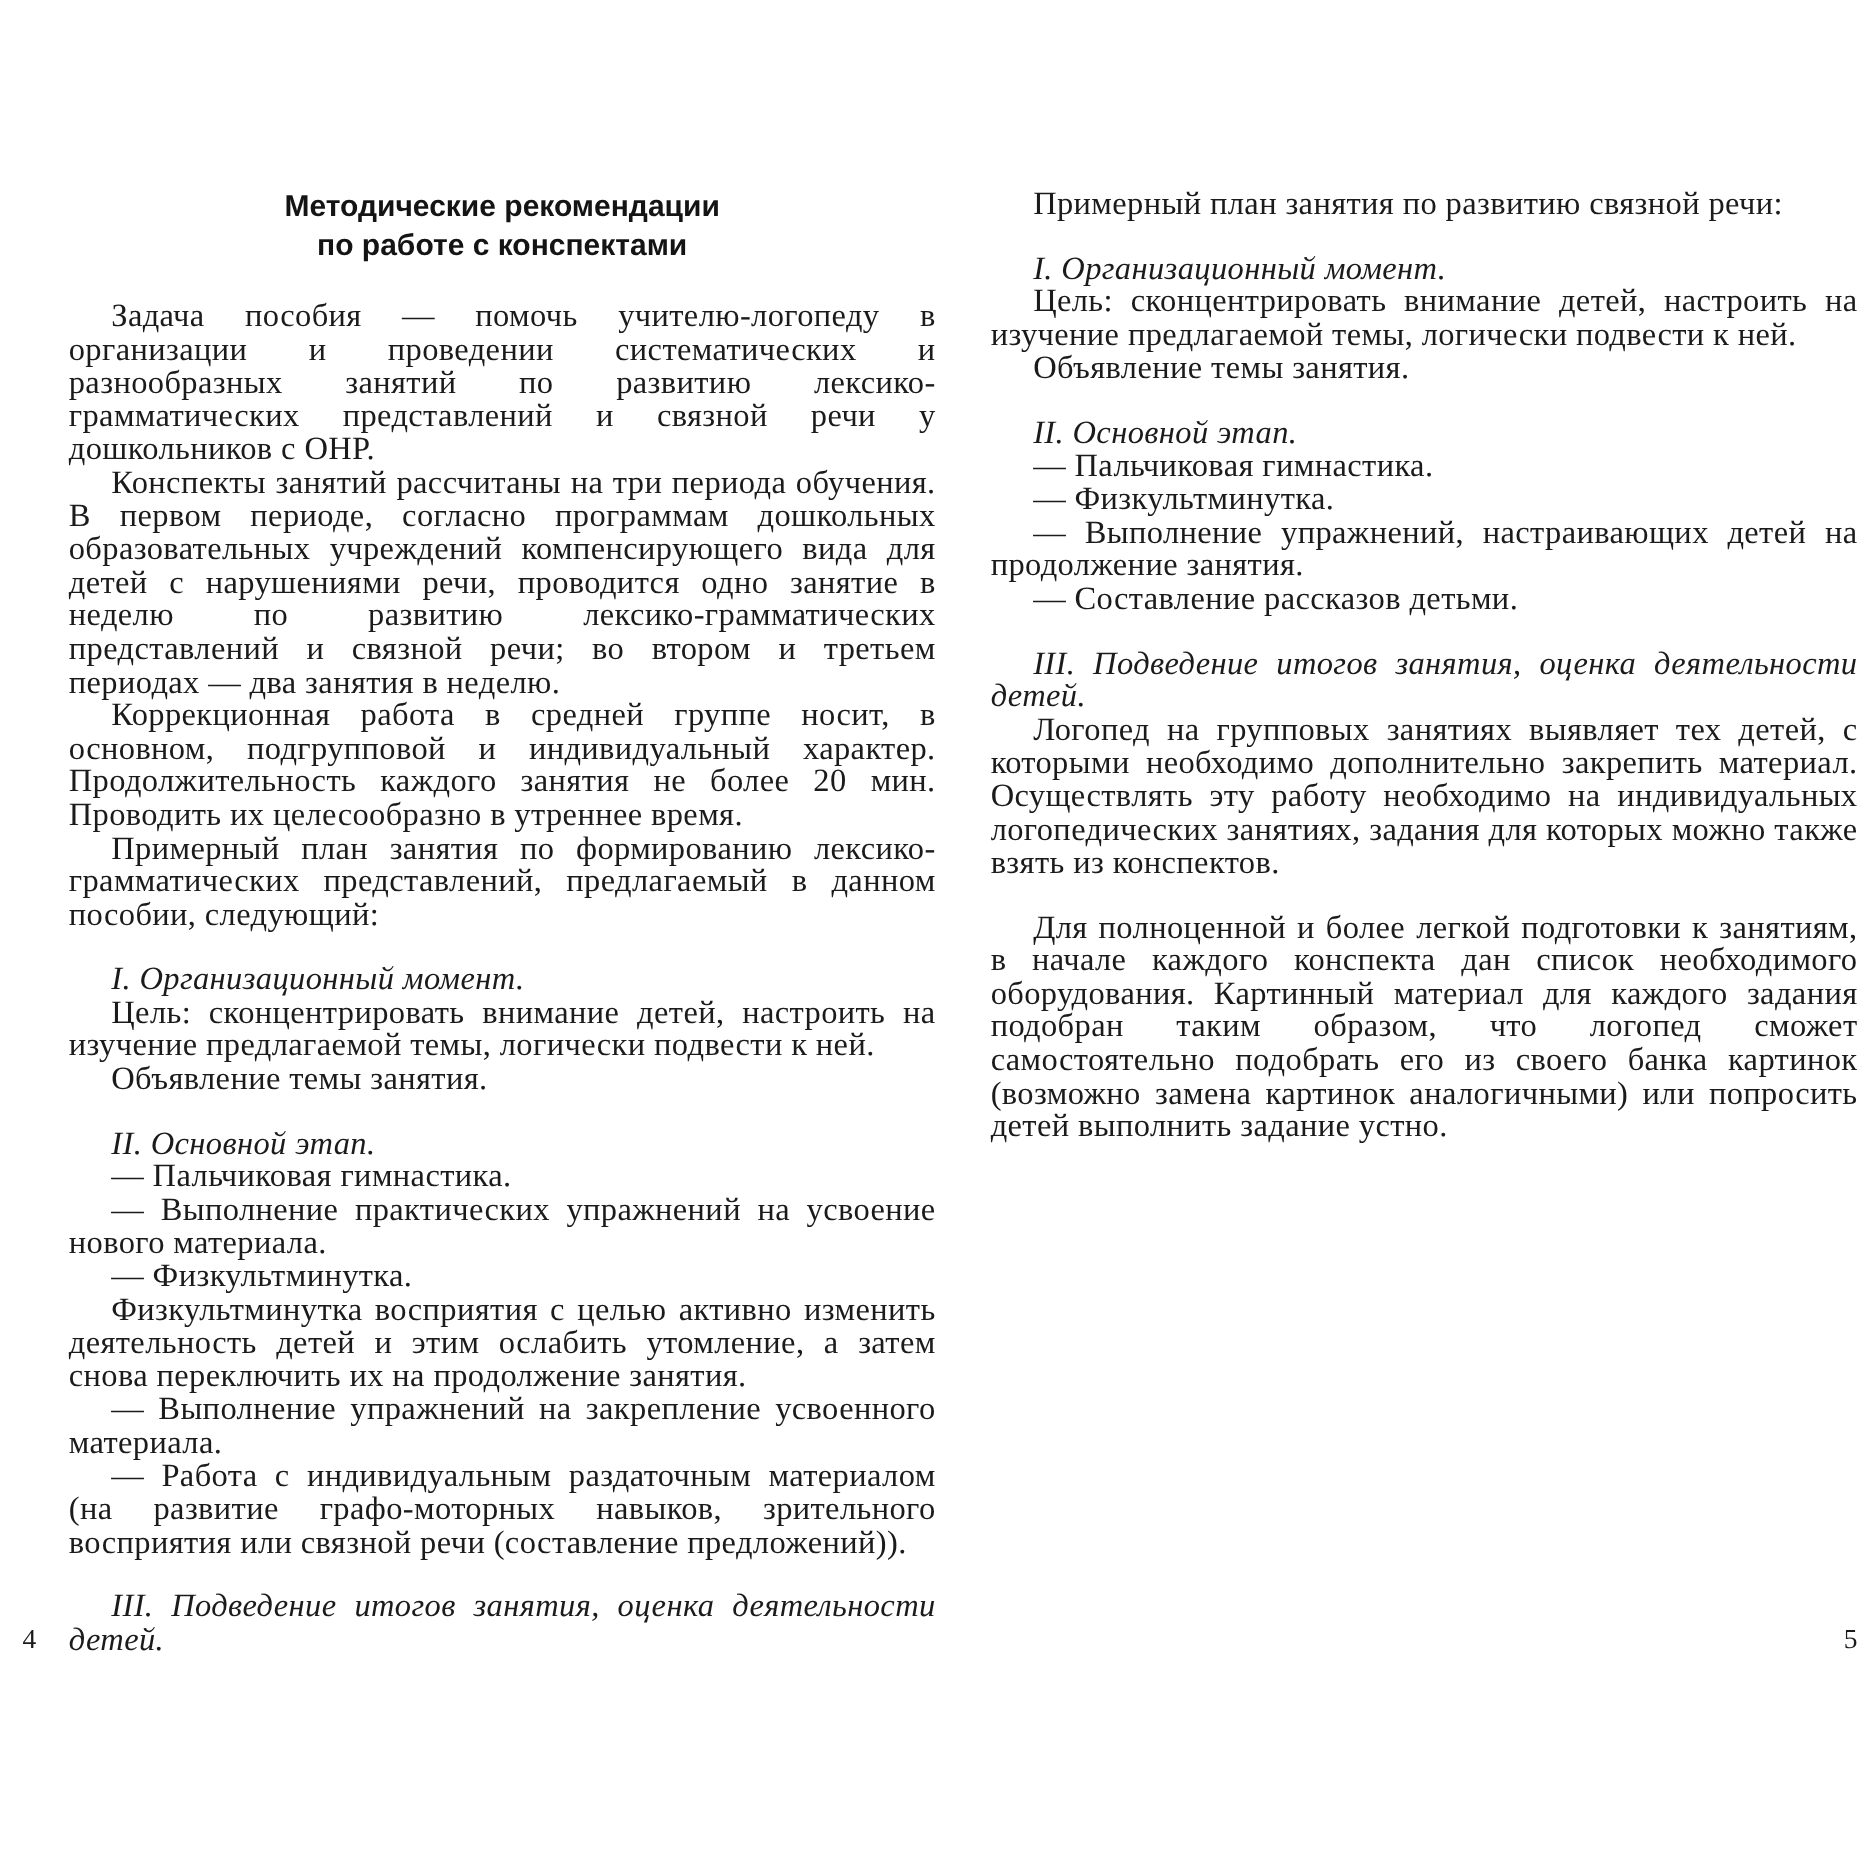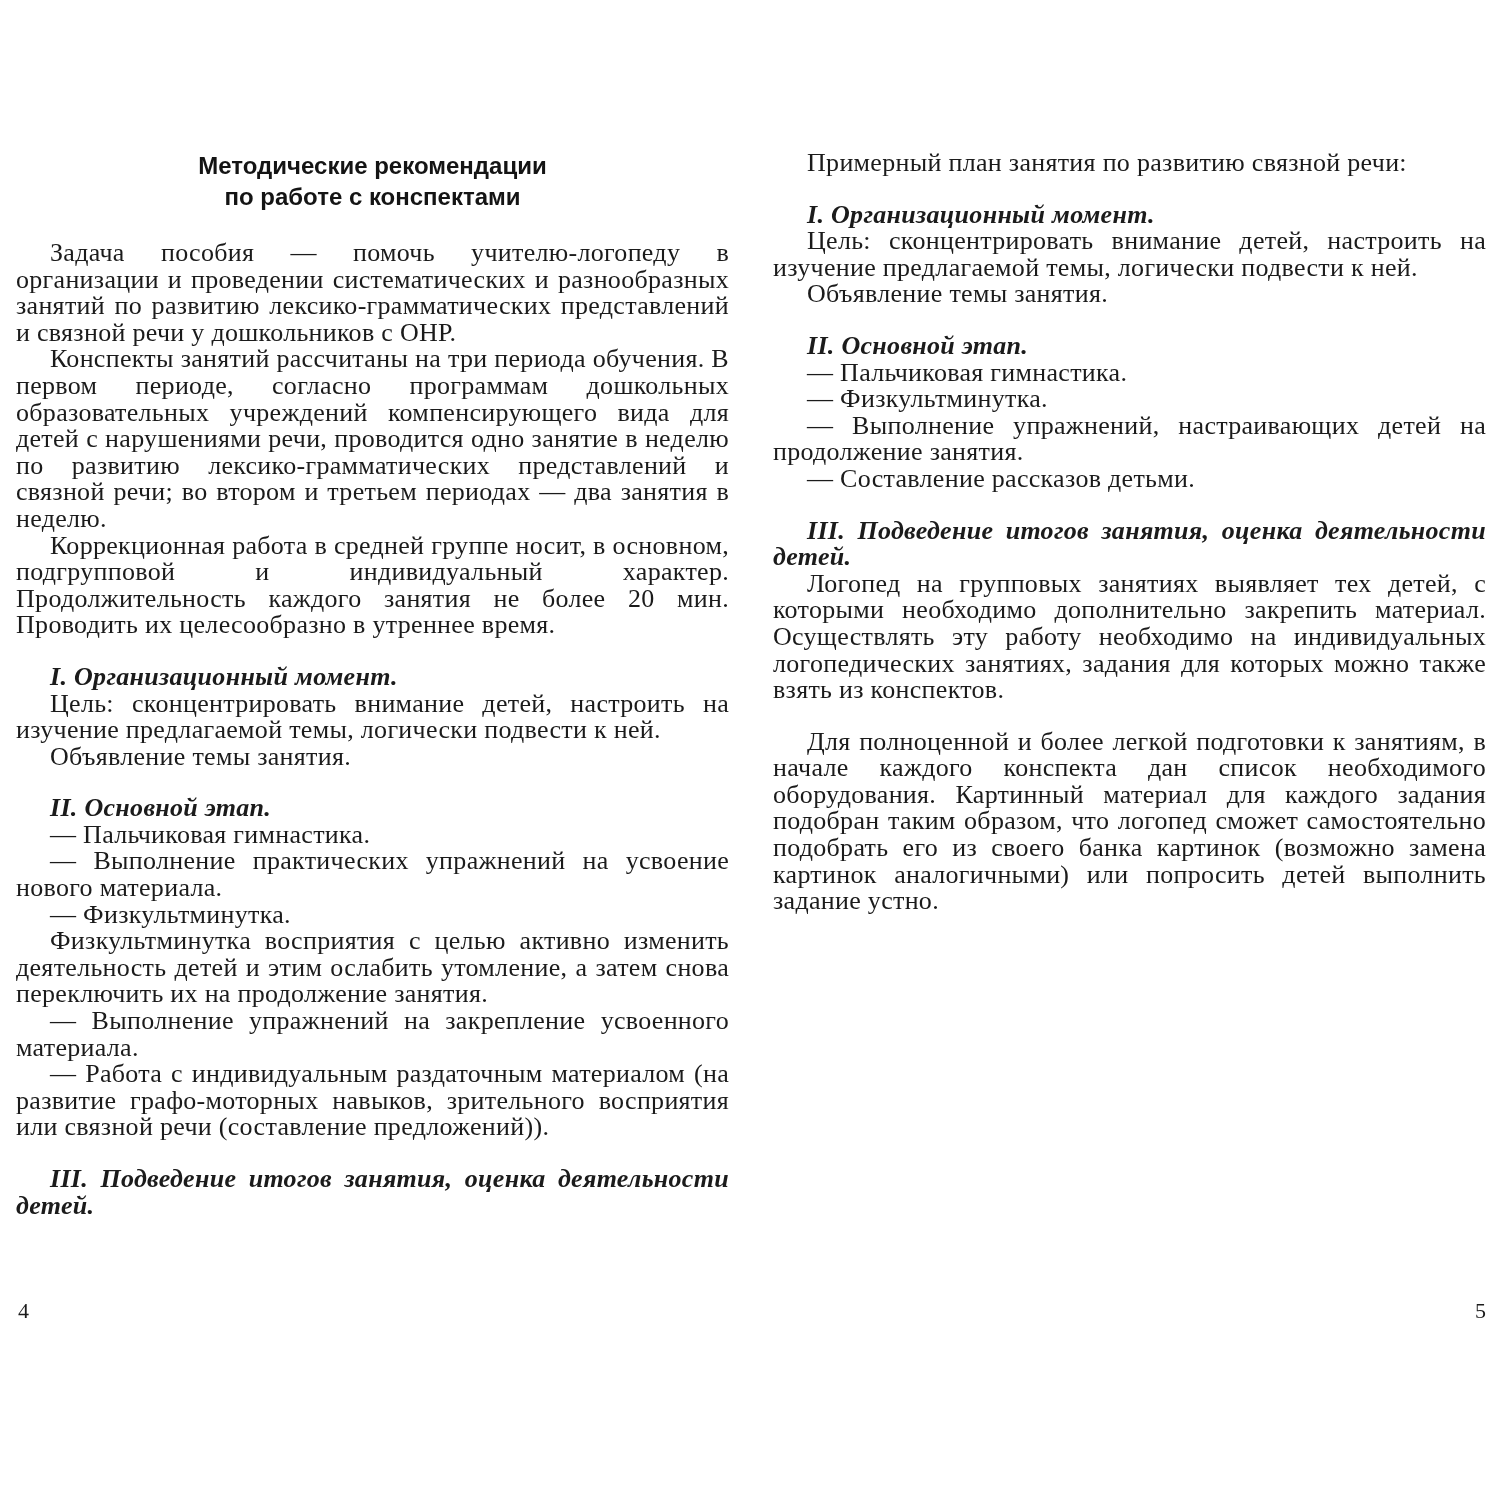--- a/index.html
+++ b/index.html
@@ -10,41 +10,42 @@
     background: #ffffff;
     color: #1b1b1b;
     font-family: "Liberation Serif", "DejaVu Serif", serif;
     position: relative;
     overflow: hidden;
   }
   .spread {
     display: flex;
     padding: 150px 14px 0 16px;
     gap: 44px;
+    margin-left: 39px;
   }
   .page { width: 713px; }
   .title {
     font-family: "Liberation Sans", "DejaVu Sans", sans-serif;
     font-size: 24px;
     font-weight: 700;
     line-height: 31px;
     text-align: center;
     margin: 0 0 28px 0;
     color: #141414;
   }
   .body-text p {
     margin: 0;
     font-size: 26px;
     line-height: 26.6px;
     letter-spacing: 0.3px;
     text-align: justify;
     text-indent: 34px;
   }
   .body-text p.h {
-    font-weight: 700;
+    font-weight: 400;
     font-style: italic;
     margin-top: 25px;
   }
   .body-text p.gap { margin-top: 25px; }
   .page-number {
     position: absolute;
     top: 1298px;
     font-size: 22px;
     color: #1b1b1b;
   }
@@ -55,20 +56,21 @@
 <body>
 
 <div class="spread">
 
   <div class="page">
     <h1 class="title"><span>Методические рекомендации</span><br><span>по работе с конспектами</span></h1>
     <div class="body-text">
         <p class="p">Задача пособия — помочь учителю-логопеду в организации и проведении систематических и разнообразных занятий по развитию лексико-грамматических представлений и связной речи у дошкольников с ОНР.</p>
         <p class="p">Конспекты занятий рассчитаны на три периода обучения. В первом периоде, согласно программам дошкольных образовательных учреждений компенсирующего вида для детей с нарушениями речи, проводится одно занятие в неделю по развитию лексико-грамматических представлений и связной речи; во втором и третьем периодах — два занятия в неделю.</p>
         <p class="p">Коррекционная работа в средней группе носит, в основном, подгрупповой и индивидуальный характер. Продолжительность каждого занятия не более 20 мин. Проводить их целесообразно в утреннее время.</p>
+        <p class="p">Примерный план занятия по формированию лексико-грамматических представлений, предлагаемый в данном пособии, следующий:</p>
         <p class="h">I. Организационный момент.</p>
         <p class="p">Цель: сконцентрировать внимание детей, настроить на изучение предлагаемой темы, логически подвести к ней.</p>
         <p class="p">Объявление темы занятия.</p>
         <p class="h">II. Основной этап.</p>
         <p class="p">— Пальчиковая гимнастика.</p>
         <p class="p">— Выполнение практических упражнений на усвоение нового материала.</p>
         <p class="p">— Физкультминутка.</p>
         <p class="p">Физкультминутка восприятия с целью активно изменить деятельность детей и этим ослабить утомление, а затем снова переключить их на продолжение занятия.</p>
         <p class="p">— Выполнение упражнений на закрепление усвоенного материала.</p>
         <p class="p">— Работа с индивидуальным раздаточным материалом (на развитие графо-моторных навыков, зрительного восприятия или связной речи (составление предложений)).</p>

